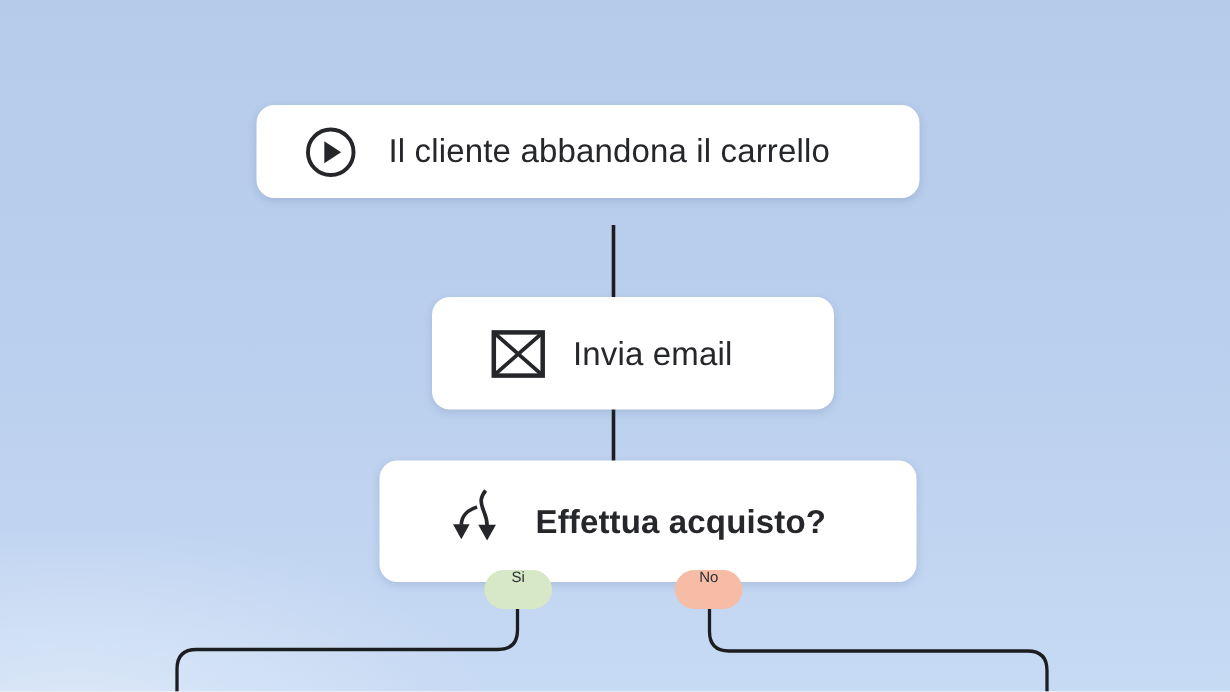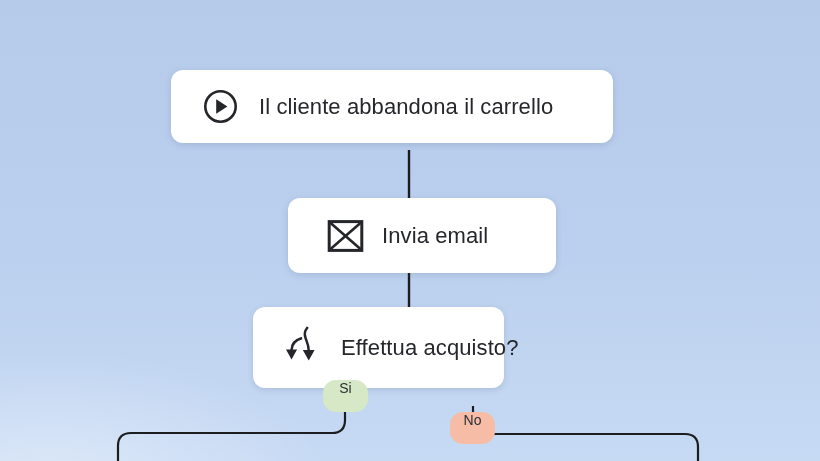--- a/index.html
+++ b/index.html
@@ -22,50 +22,50 @@
   .node-card {
     position: absolute;
     background: #ffffff;
     border-radius: 12px;
     box-shadow: 0 2px 6px rgba(50, 70, 110, 0.16);
     display: flex;
     align-items: center;
     box-sizing: border-box;
     cursor: pointer;
   }
-  .card-trigger   { left: 171px; top: 70px;  width: 442px; height: 73px; padding-left: 31px; }
+  .card-trigger   { left: 171px; top: 70px;  width: 442px; height: 62px; padding-left: 31px; }
   .card-email     { left: 288px; top: 198px; width: 268px; height: 75px; padding-left: 38px; }
-  .card-condition { left: 253px; top: 307px; width: 251px; height: 81px; padding-left: 29px; }
+  .card-condition { left: 253px; top: 307px; width: 358px; height: 81px; padding-left: 45px; font-weight: bold; }
   .node-icon { flex: 0 0 auto; display: block; }
   .card-trigger   .node-label { margin-left: 20px; }
   .card-email     .node-label { margin-left: 17px; }
   .card-condition .node-label { margin-left: 17px; }
   .node-label {
     font-size: 22px;
     color: #26272b;
     letter-spacing: 0.1px;
     white-space: nowrap;
   }
   .branch-pill {
     position: absolute;
     top: 380px;
     height: 26px;
     min-width: 45px;
     box-sizing: border-box;
-    padding: 16px 12px;
+    padding: 0 12px;
     border-radius: 13px;
     display: flex;
-    align-items: flex-end;
+    align-items: flex-start;
     justify-content: center;
-    font-size: 14px;
+    font-size: 10px;
     color: #2c3036;
     z-index: 2;
   }
   .pill-yes { left: 323px; }
-  .pill-no  { left: 450px; margin-top: 32px; }
+  .pill-no  { left: 450px; }
 </style>
 </head>
 <body>
 
 <div class="canvas">
 
   <svg class="connectors" viewBox="0 0 820 461" xmlns="http://www.w3.org/2000/svg">
     <path d="M409 150 L409 199" fill="none" stroke-width="2.4" stroke="#1c1d1f"></path>
     <path d="M409 272 L409 308" fill="none" stroke-width="2.4" stroke="#1c1d1f"></path>
     <path d="M345 406 L345 420 Q345 433 332 433 L131 433 Q118 433 118 446 L118 461" fill="none" stroke-width="2.2" stroke="#1c1d1f"></path>

